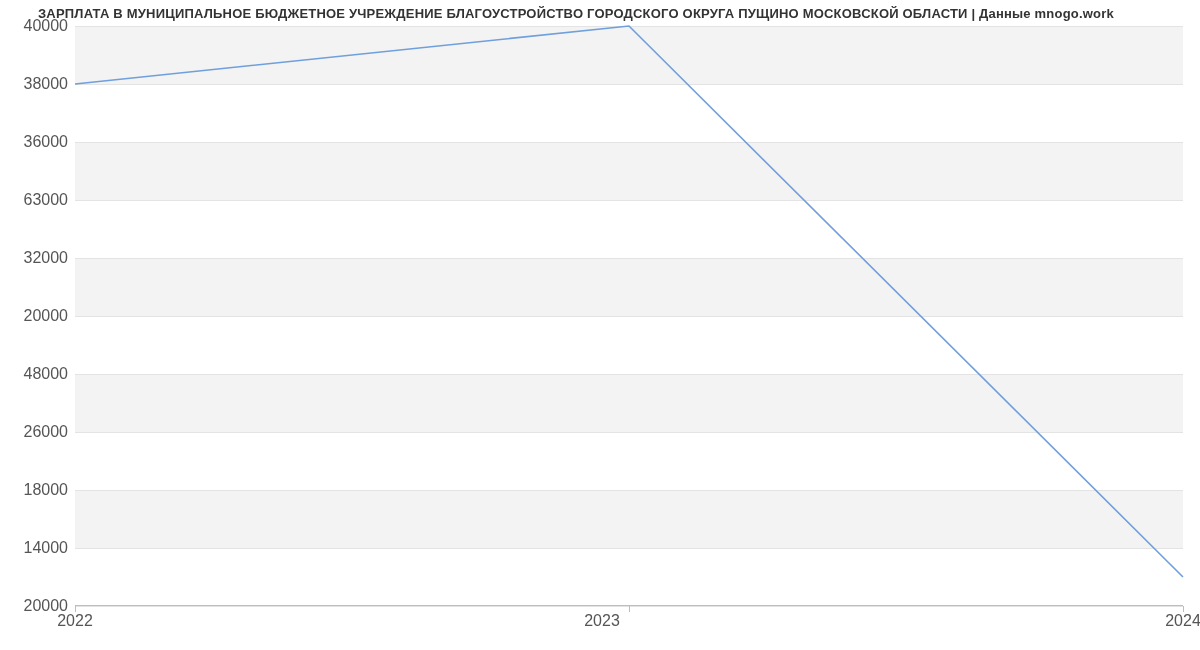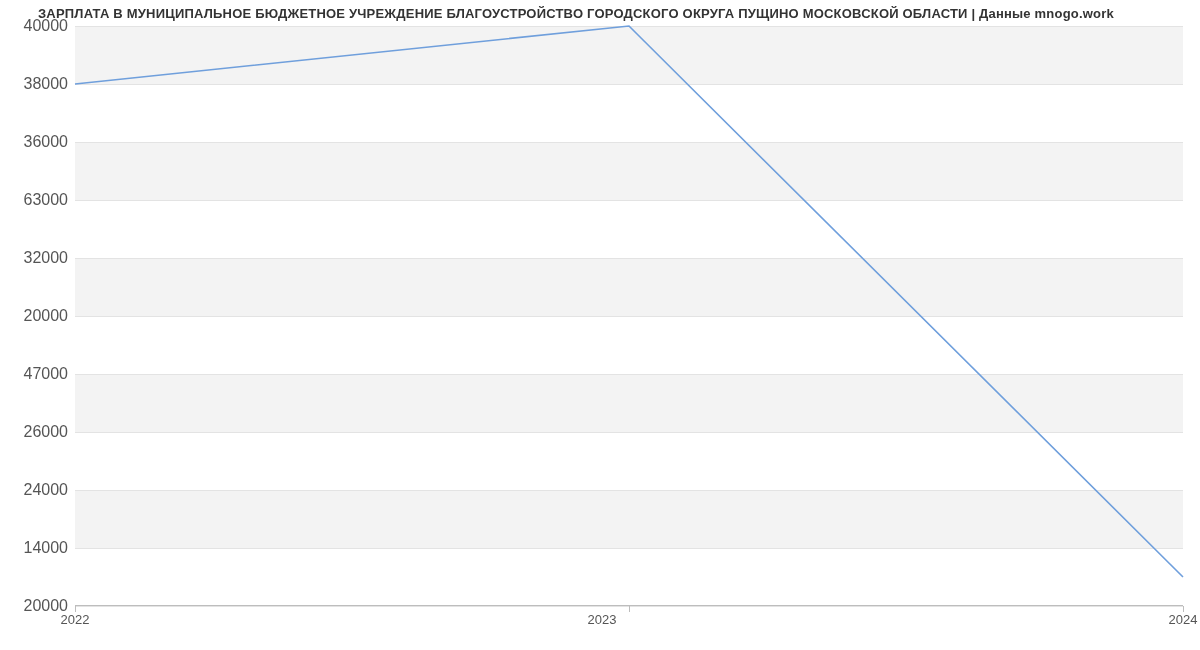--- a/index.html
+++ b/index.html
@@ -37,21 +37,21 @@
       right: 1132px; 
       width: 60px;
       text-align: right;
       font-size: 16px;
       color: #555;
       transform: translateY(-50%);
     }
     .x-tick {
       position: absolute;
       top: 612px;
-      font-size: 13px;
+      font-size: 16px;
       color: #555;
       transform: translateX(-50%);
     }
     .x-minor {
       position: absolute;
       width: 1px; height: 6px;
       background: #bdbdbd;
       top: 606px;
     }
     svg.line-layer {
@@ -91,23 +91,23 @@
       <div class="grid-line" style="top: 58px;"></div>
       <div class="grid-line" style="top: 0px;"></div>
     </div>
 
   <svg class="line-layer" viewBox="0 0 1108 580" preserveAspectRatio="none">
     <polyline class="series-line" points="0,58 554,0 1108,551" stroke="#6f9fdc"></polyline>
   </svg>
 
 <div class="y-tick" style="top: 606px;">20000</div>
     <div class="y-tick" style="top: 548px;">14000</div>
-    <div class="y-tick" style="top: 490px;">24000</div>
+    <div class="y-tick" style="top: 490px;">18000</div>
     <div class="y-tick" style="top: 432px;">26000</div>
-    <div class="y-tick" style="top: 374px;">47000</div>
+    <div class="y-tick" style="top: 374px;">48000</div>
     <div class="y-tick" style="top: 316px;">20000</div>
     <div class="y-tick" style="top: 258px;">32000</div>
     <div class="y-tick" style="top: 200px;">63000</div>
     <div class="y-tick" style="top: 142px;">36000</div>
     <div class="y-tick" style="top: 84px;">38000</div>
     <div class="y-tick" style="top: 26px;">40000</div>
     <div class="x-tick" style="left: 75px;">2022</div>
     <div class="x-minor" style="left: 75px;"></div>
     <div class="x-tick" style="left: 602px;">2023</div>
     <div class="x-minor" style="left: 629px;"></div>

